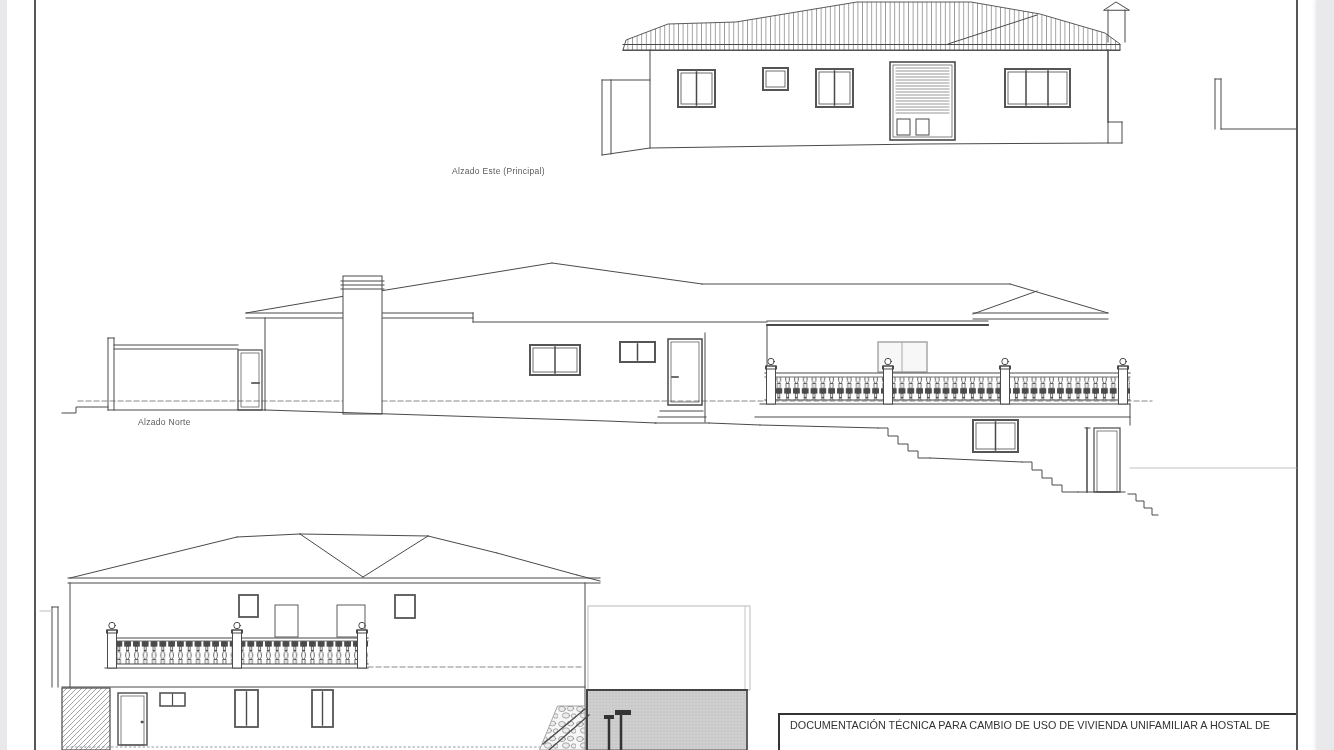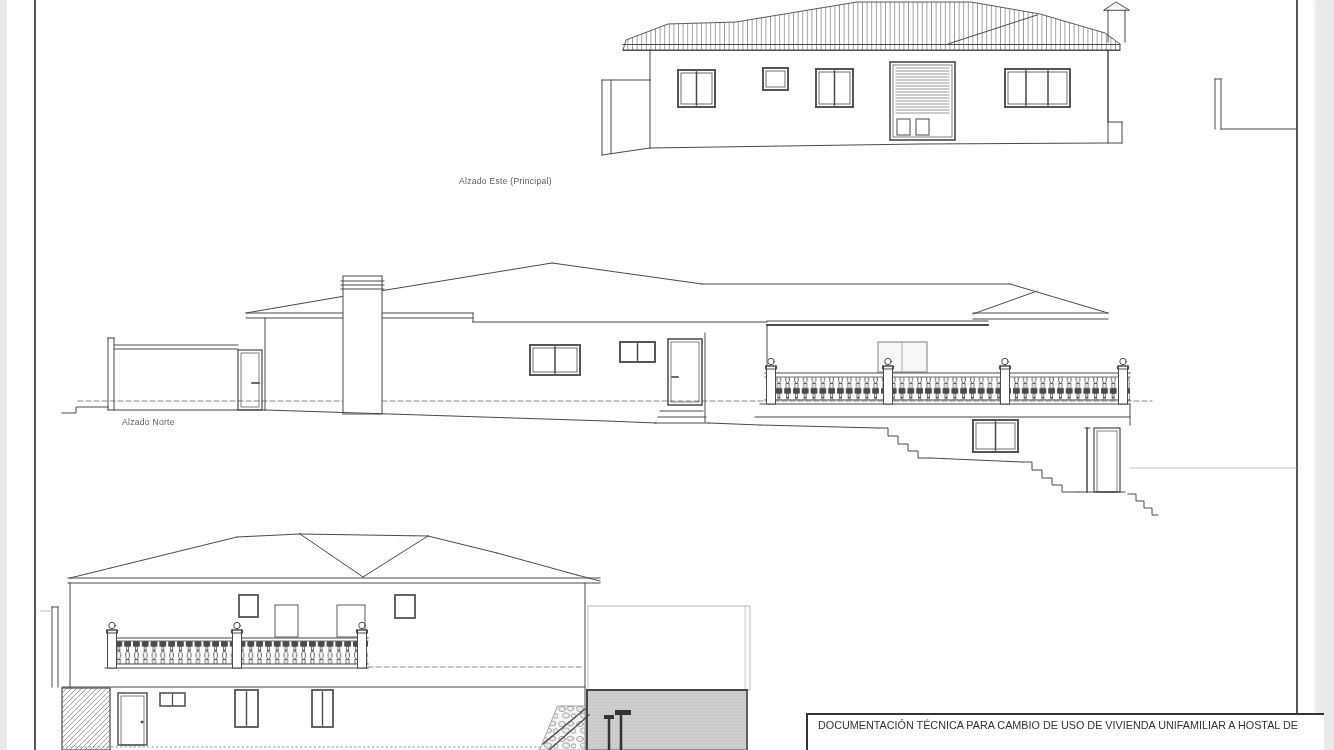--- a/index.html
+++ b/index.html
@@ -11,28 +11,27 @@
   .gutter{position:absolute;top:0;height:750px;background:#e9e9ec;}
   .gutter.left{left:0;width:7px;}
   .gutter.right{left:1316px;width:18px;box-shadow:-2px 0 3px rgba(0,0,0,0.06);}
   .sheet-border{position:absolute;top:0;height:750px;width:2px;background:#55565a;}
   .sheet-border.left{left:34px;}
   .sheet-border.right{left:1296px;}
   svg.drawing{position:absolute;left:0;top:0;}
   .elev-label{
     position:absolute;font-size:8.5px;color:#5a5a5a;letter-spacing:0.3px;
   }
-  .elev-label.east{left:452px;top:176px;margin-left:7px;}
-  .elev-label.north{left:122px;top:417px;}
+  .elev-label.east{left:452px;top:166px;}
+  .elev-label.north{left:138px;top:417px;}
   .title-block{
     position:absolute;left:778px;top:713px;width:518px;height:37px;
     border-top:2px solid #333;border-left:2px solid #333;
     background:#fff;box-sizing:border-box;
     padding:4px 0 0 10px;
-    margin-left:28px;
   }
   .title-block .tline{
     font-size:10.8px;line-height:13.5px;color:#333;white-space:nowrap;
   }
 </style>
 </head>
 <body>
 
 <div class="gutter left"></div>
 <div class="gutter right"></div>

